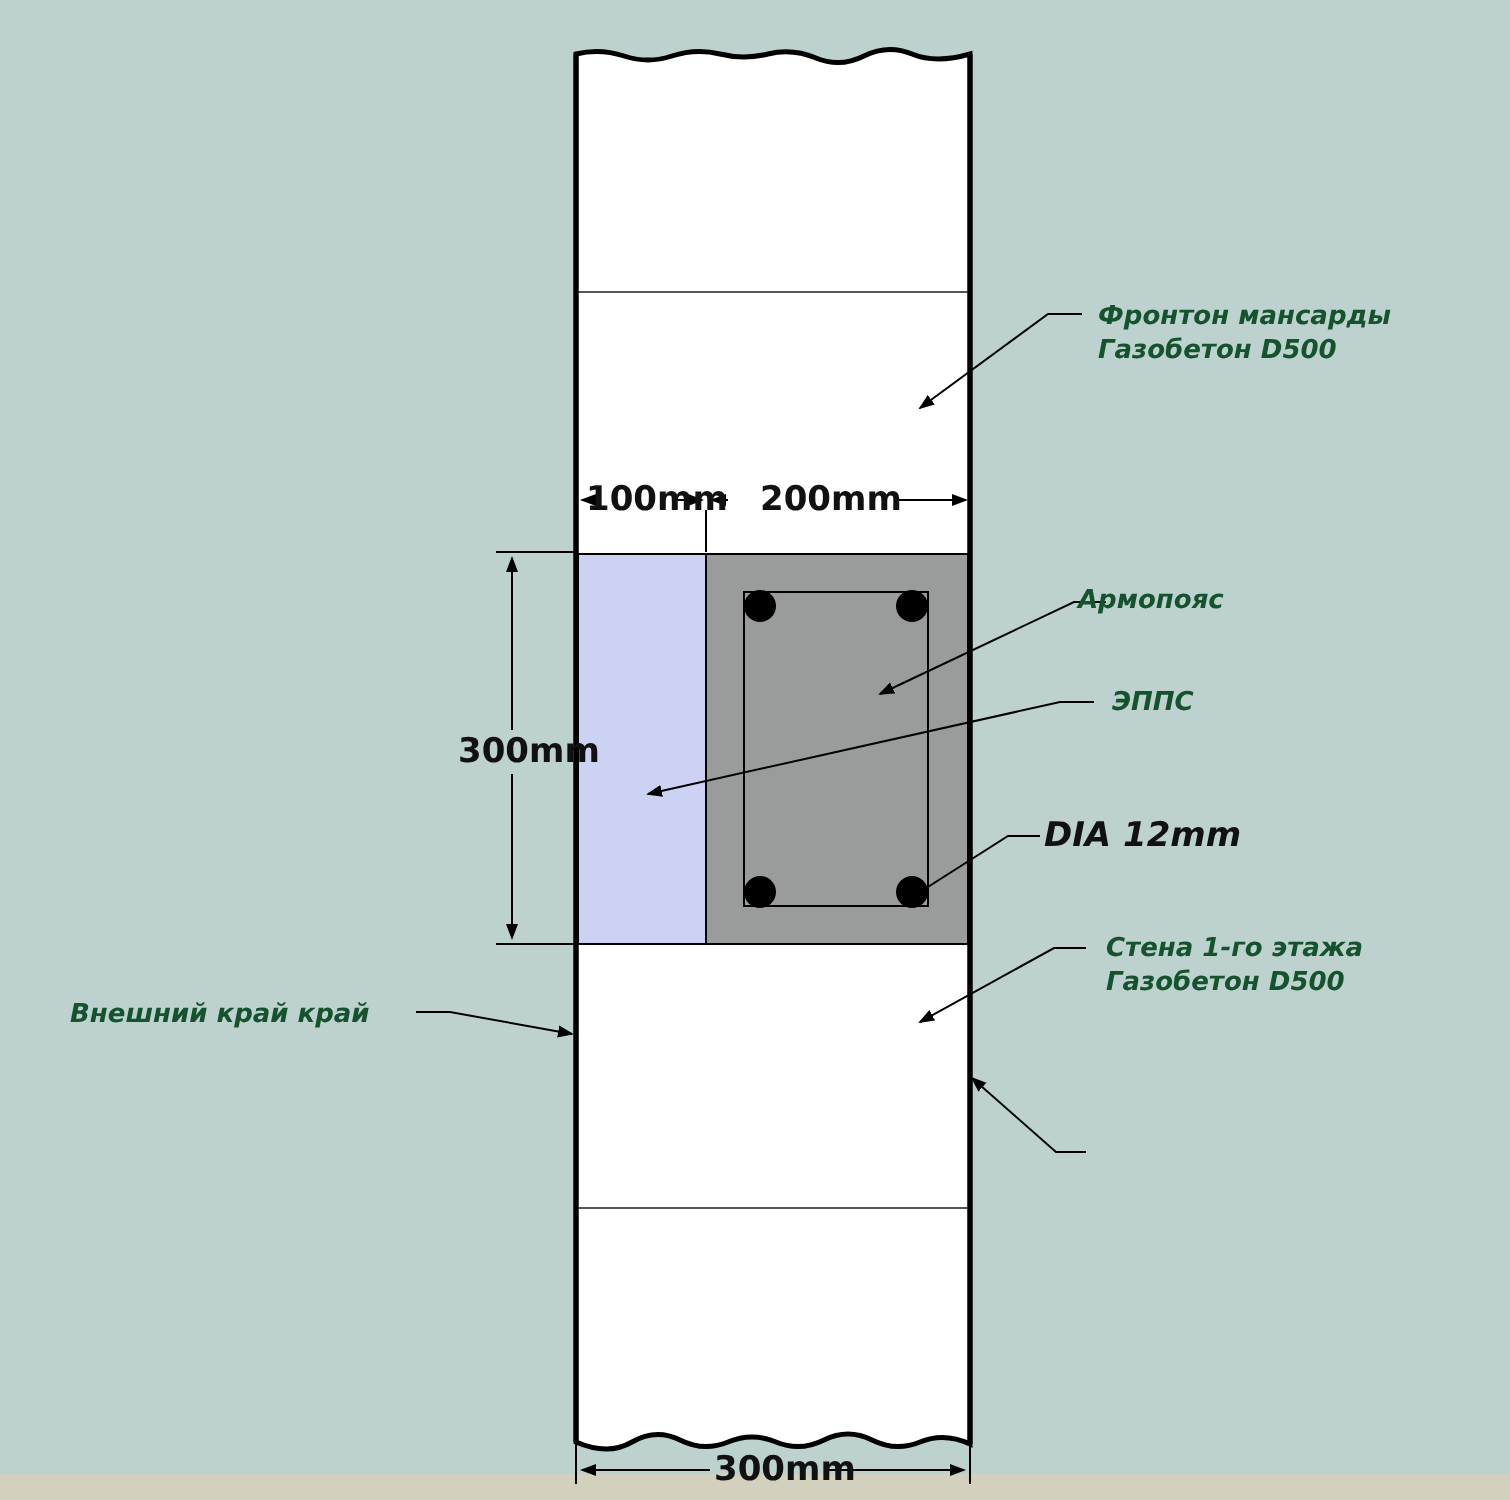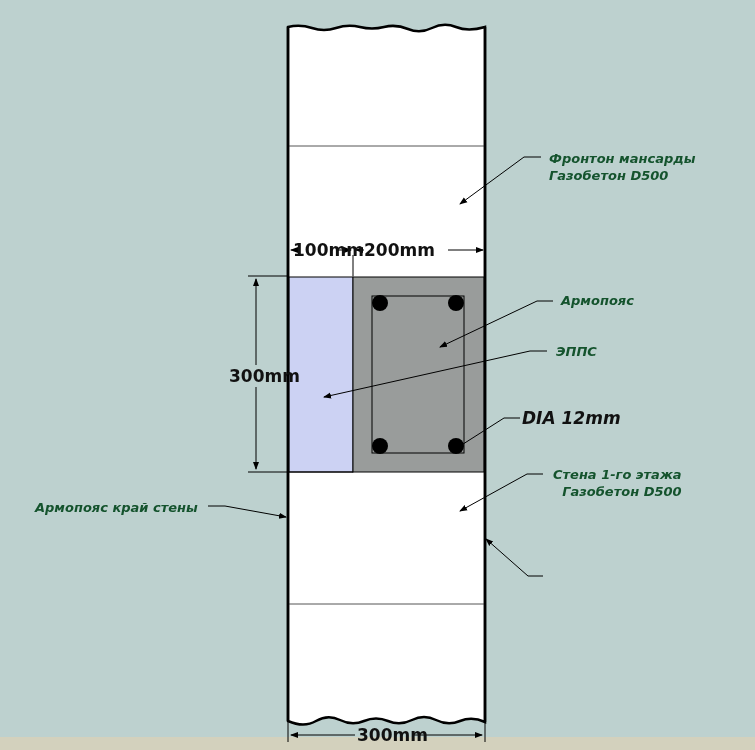--- a/index.html
+++ b/index.html
@@ -63,29 +63,29 @@
   <polyline points="541,157 524,157 460,204" fill="none" stroke="#000" stroke-width="1" marker-end="url(#ah)"></polyline>
   <polyline points="553,301 537,301 440,347" fill="none" stroke="#000" stroke-width="1" marker-end="url(#ah)"></polyline>
   <polyline points="547,351 530,351 324,397" fill="none" stroke="#000" stroke-width="1" marker-end="url(#ah)"></polyline>
   <polyline points="520,418 504,418 460,446" fill="none" stroke="#000" stroke-width="1"></polyline>
   <polyline points="543,474 527,474 460,511" fill="none" stroke="#000" stroke-width="1" marker-end="url(#ah)"></polyline>
   <polyline points="208,506 225,506 286,517" fill="none" stroke="#000" stroke-width="1" marker-end="url(#ah)"></polyline>
   <polyline points="543,576 528,576 486,539" fill="none" stroke="#000" stroke-width="1" marker-end="url(#ah)"></polyline>
 </svg>
 
 <div class="dim" style="left:293px;top:243px;">100mm</div>
-<div class="dim" style="left:364px;top:243px;">200mm</div>
+<div class="dim" style="left:380px;top:243px;">200mm</div>
 <div class="dim" style="left:229px;top:369px;">300mm</div>
 <div class="dim" style="left:357px;top:728px;">300mm</div>
 
 <div class="lbl" style="left:549px;top:150px;">
   <div>Фронтон мансарды</div>
   <div>Газобетон D500</div>
 </div>
-<div class="lbl" style="left:561px;top:292px;">Армопояс</div>
+<div class="lbl" style="left:539px;top:292px;">Армопояс</div>
 <div class="lbl" style="left:556px;top:343px;">ЭППС</div>
 <div class="dim" style="left:522px;top:411px;font-style:italic;">DIA 12mm</div>
-<div class="lbl" style="left:553px;top:466px;text-align:right;">
+<div class="lbl" style="left:553px;top:466px;">
   <div>Стена 1-го этажа</div>
   <div>Газобетон D500</div>
 </div>
-<div class="lbl" style="left:35px;top:499px;">Армопояс край стены</div>
+<div class="lbl" style="left:35px;top:499px;">Внешний край край</div>
 </div>
 
 </body></html>

